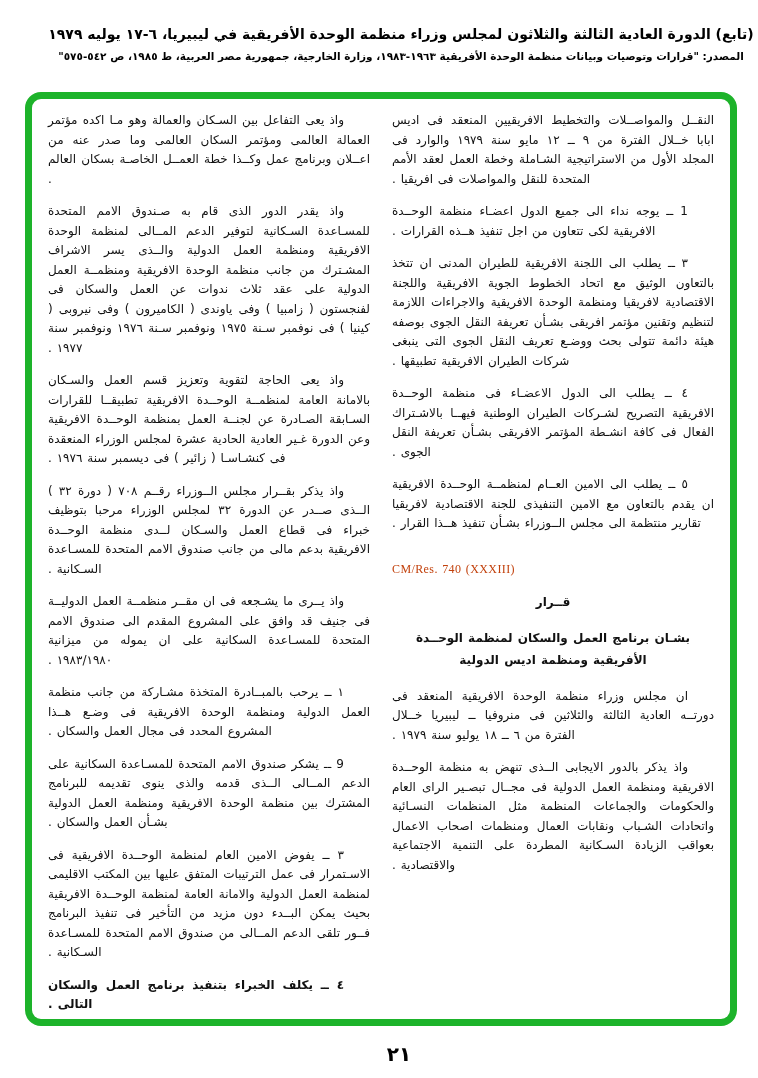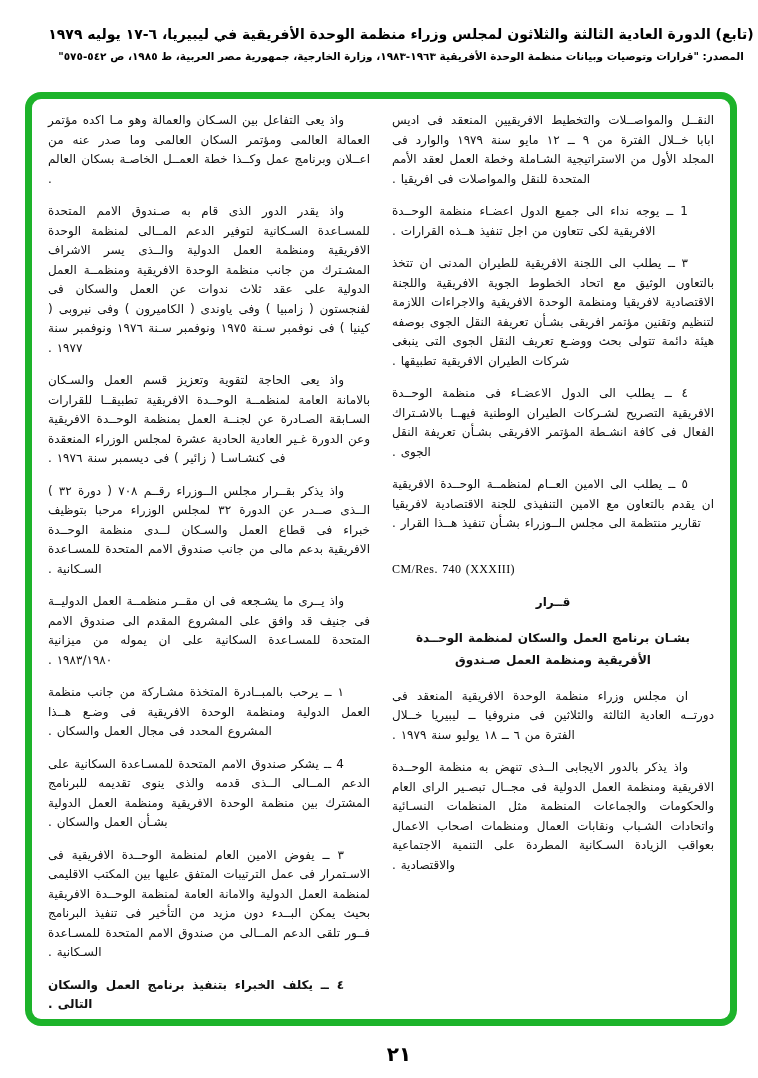--- a/index.html
+++ b/index.html
@@ -50,21 +50,21 @@
   .col p.bold{font-weight:bold;}
   .res-ref{
     direction:ltr !important;
     text-align:left !important;
     text-align-last:left !important;
     text-indent:0 !important;
     font-family:"Liberation Serif", serif;
     font-size:15px;
     letter-spacing:.4px;
     margin:26px 0 14px 0 !important;
-    color:#000000;
+    color:#c2410c;
   }
   .res-title{
     text-align:right;
     text-align-last:center !important;
     text-indent:0 !important;
     font-weight:bold;
     font-size:16.5px;
     margin:6px 0 14px 0 !important;
   }
   .res-subtitle{
@@ -98,33 +98,33 @@
   <div class="frame" style="border-color: rgb(29, 179, 42);">
 
     <div class="col">
       <p class="no-indent">النقــل والمواصــلات والتخطيط الافريقيين المنعقد فى اديس ابابا خــلال الفترة من ٩ ــ ١٢ مايو سنة ١٩٧٩ والوارد فى المجلد الأول من الاستراتيجية الشـاملة وخطة العمل لعقد الأمم المتحدة للنقل والمواصلات فى افريقيا .</p>
       <p>1 ــ يوجه نداء الى جميع الدول اعضـاء منظمة الوحــدة الافريقية لكى تتعاون من اجل تنفيذ هــذه القرارات .</p>
       <p>٣ ــ يطلب الى اللجنة الافريقية للطيران المدنى ان تتخذ بالتعاون الوثيق مع اتحاد الخطوط الجوية الافريقية واللجنة الاقتصادية لافريقيا ومنظمة الوحدة الافريقية والاجراءات اللازمة لتنظيم وتقنين مؤتمر افريقى بشـأن تعريفة النقل الجوى بوصفه هيئة دائمة تتولى بحث ووضـع تعريف النقل الجوى التى ينبغى شركات الطيران الافريقية تطبيقها .</p>
       <p>٤ ــ يطلب الى الدول الاعضـاء فى منظمة الوحــدة الافريقية التصريح لشـركات الطيران الوطنية فيهــا بالاشـتراك الفعال فى كافة انشـطة المؤتمر الافريقى بشـأن تعريفة النقل الجوى .</p>
       <p>٥ ــ يطلب الى الامين العــام لمنظمــة الوحــدة الافريقية ان يقدم بالتعاون مع الامين التنفيذى للجنة الاقتصادية لافريقيا تقارير منتظمة الى مجلس الــوزراء بشـأن تنفيذ هــذا القرار .</p>
       <p class="res-ref">CM/Res. 740 (XXXIII)</p>
       <p class="res-title">قــرار</p>
-      <p class="res-subtitle">بشـان برنامج العمل والسكان لمنظمة الوحــدة الأفريقية ومنظمة العمل صـندوق</p>
+      <p class="res-subtitle">بشـان برنامج العمل والسكان لمنظمة الوحــدة الأفريقية ومنظمة اديس الدولية</p>
       <p>ان مجلس وزراء منظمة الوحدة الافريقية المنعقد فى دورتــه العادية الثالثة والثلاثين فى منروفيا ــ ليبيريا خــلال الفترة من ٦ ــ ١٨ يوليو سنة ١٩٧٩ .</p>
       <p>واذ يذكر بالدور الايجابى الــذى تنهض به منظمة الوحــدة الافريقية ومنظمة العمل الدولية فى مجــال تبصـير الراى العام والحكومات والجماعات المنظمة مثل المنظمات النسـائية واتحادات الشـباب ونقابات العمال ومنظمات اصحاب الاعمال بعواقب الزيادة السـكانية المطردة على التنمية الاجتماعية والاقتصادية .</p>
     </div>
 
     <div class="col">
       <p>واذ يعى التفاعل بين السـكان والعمالة وهو مـا اكده مؤتمر العمالة العالمى ومؤتمر السكان العالمى وما صدر عنه من اعــلان وبرنامج عمل وكــذا خطة العمــل الخاصـة بسكان العالم .</p>
       <p>واذ يقدر الدور الذى قام به صـندوق الامم المتحدة للمسـاعدة السـكانية لتوفير الدعم المــالى لمنظمة الوحدة الافريقية ومنظمة العمل الدولية والــذى يسر الاشراف المشـترك من جانب منظمة الوحدة الافريقية ومنظمــة العمل الدولية على عقد ثلاث ندوات عن العمل والسكان فى لفنجستون ( زامبيا ) وفى ياوندى ( الكاميرون ) وفى نيروبى ( كينيا ) فى نوفمبر سـنة ١٩٧٥ ونوفمبر سـنة ١٩٧٦ ونوفمبر سنة ١٩٧٧ .</p>
       <p>واذ يعى الحاجة لتقوية وتعزيز قسم العمل والسـكان بالامانة العامة لمنظمــة الوحــدة الافريقية تطبيقــا للقرارات السـابقة الصـادرة عن لجنــة العمل بمنظمة الوحــدة الافريقية وعن الدورة غـير العادية الحادية عشرة لمجلس الوزراء المنعقدة فى كنشـاسـا ( زائير ) فى ديسمبر سنة ١٩٧٦ .</p>
       <p>واذ يذكر بقــرار مجلس الــوزراء رقــم ٧٠٨ ( دورة ٣٢ ) الــذى صــدر عن الدورة ٣٢ لمجلس الوزراء مرحبا بتوظيف خبراء فى قطاع العمل والسـكان لــدى منظمة الوحــدة الافريقية بدعم مالى من جانب صندوق الامم المتحدة للمسـاعدة السـكانية .</p>
       <p>واذ يــرى ما يشـجعه فى ان مقــر منظمــة العمل الدوليــة فى جنيف قد وافق على المشروع المقدم الى صندوق الامم المتحدة للمسـاعدة السكانية على ان يموله من ميزانية ١٩٨٣/١٩٨٠ .</p>
       <p>١ ــ يرحب بالمبــادرة المتخذة مشـاركة من جانب منظمة العمل الدولية ومنظمة الوحدة الافريقية فى وضـع هــذا المشروع المحدد فى مجال العمل والسكان .</p>
-      <p>4 ــ يشكر صندوق الامم المتحدة للمسـاعدة السكانية على الدعم المــالى الــذى قدمه والذى ينوى تقديمه للبرنامج المشترك بين منظمة الوحدة الافريقية ومنظمة العمل الدولية بشـأن العمل والسكان .</p>
+      <p>9 ــ يشكر صندوق الامم المتحدة للمسـاعدة السكانية على الدعم المــالى الــذى قدمه والذى ينوى تقديمه للبرنامج المشترك بين منظمة الوحدة الافريقية ومنظمة العمل الدولية بشـأن العمل والسكان .</p>
       <p>٣ ــ يفوض الامين العام لمنظمة الوحــدة الافريقية فى الاسـتمرار فى عمل الترتيبات المتفق عليها بين المكتب الاقليمى لمنظمة العمل الدولية والامانة العامة لمنظمة الوحــدة الافريقية بحيث يمكن البــدء دون مزيد من التأخير فى تنفيذ البرنامج فــور تلقى الدعم المــالى من صندوق الامم المتحدة للمسـاعدة السـكانية .</p>
       <p class="bold">٤ ــ يكلف الخبراء بتنفيذ برنامج العمل والسكان التالى .</p>
     </div>
 
   </div>
 
   <div class="pagenum">٢١</div>
 
 </div>
 

